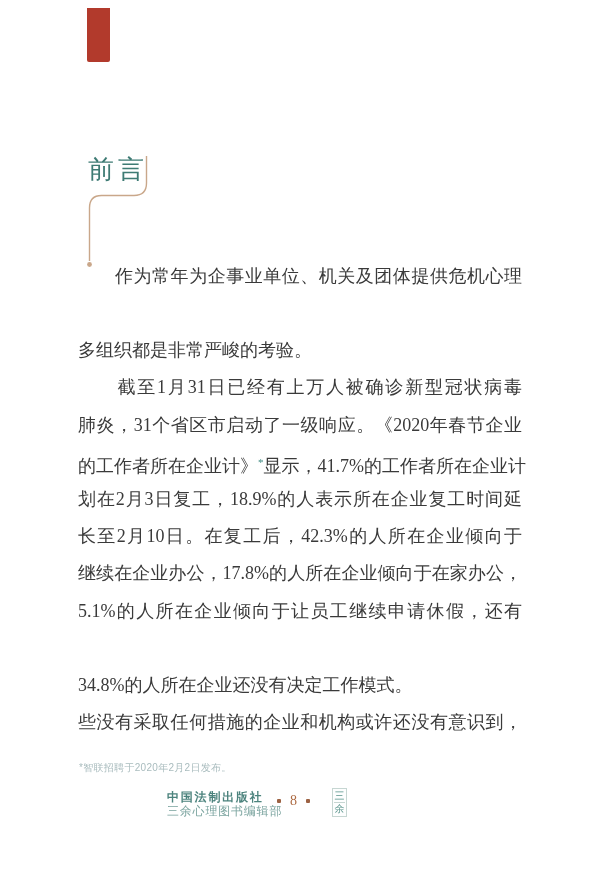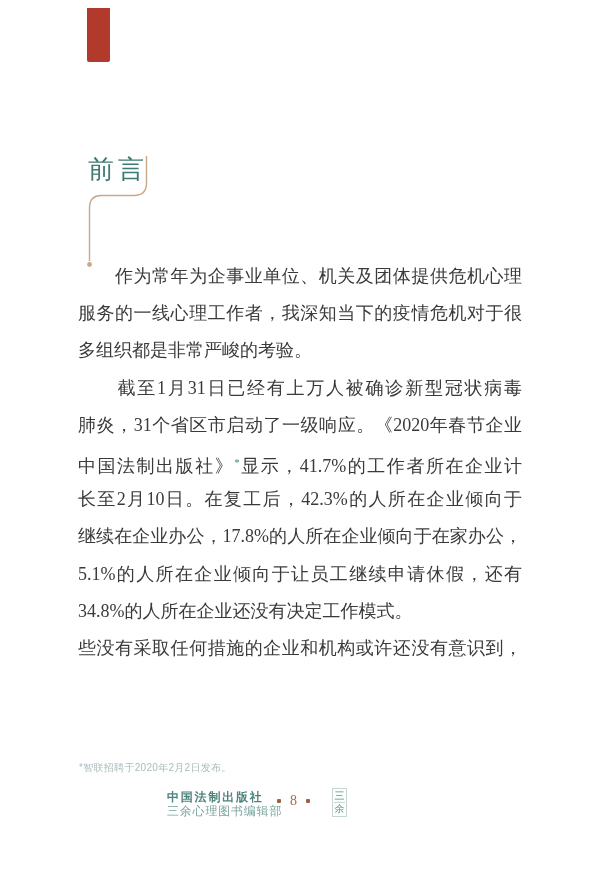--- a/index.html
+++ b/index.html
@@ -24,21 +24,21 @@
   }
   .curve-svg{ position:absolute; left:0; top:0; pointer-events:none; }
   .body-text{
     position:absolute; left:78px; top:258px; width:444px;
     color:var(--ink); font-size:18px;
   }
   .body-text .line{
     line-height:37.2px; text-align:justify; text-align-last:justify;
     height:37.2px; overflow:visible; white-space:nowrap;
   }
-  .body-text .line.last{ text-align-last:left; }
+  .body-text .line.last{ text-align-last:left;margin-top:37px; }
   .fn-marker{
     color:var(--teal-accent); font-size:11px; vertical-align:6px;
   }
   .footnote{
     position:absolute; left:79px; top:761px; font-size:10px;
     color:var(--footnote); font-family:"Liberation Sans","DejaVu Sans",sans-serif;
     letter-spacing:0.3px;
   }
   .footer{ position:absolute; left:0; top:786px; width:600px; height:36px; }
   .publisher{
@@ -80,25 +80,25 @@
 
   <div class="heading">前言</div>
 
   <svg class="curve-svg" width="600" height="869" viewBox="0 0 600 869">
     <path d="M 146.5 156 L 146.5 183 Q 146.5 195.5 134 195.5 L 101.5 195.5 Q 89.5 195.5 89.5 208 L 89.5 261" fill="none" stroke="#c9a78a" stroke-width="1.4"></path>
     <circle cx="89.5" cy="264.5" r="2.4" fill="#c9a78a"></circle>
   </svg>
 
   <div class="body-text">
       <div class="line"><span>　　作为常年为企事业单位、机关及团体提供危机心理</span></div>
-      <div class="line"><span>服务的一线心理工作者，我深知当下的疫情危机对于很</span></div>
       <div class="line last"><span>多组织都是非常严峻的考验。</span></div>
       <div class="line"><span>　　截至1月31日已经有上万人被确诊新型冠状病毒</span></div>
       <div class="line"><span>肺炎，31个省区市启动了一级响应。《2020年春节企业</span></div>
-      <div class="line"><span>中国法制出版社》</span><span class="fn-marker">*</span><span>显示，41.7%的工作者所在企业计</span></div>
+      <div class="line"><span>的工作者所在企业计》</span><span class="fn-marker">*</span><span>显示，41.7%的工作者所在企业计</span></div>
+      <div class="line"><span>划在2月3日复工，18.9%的人表示所在企业复工时间延</span></div>
       <div class="line"><span>长至2月10日。在复工后，42.3%的人所在企业倾向于</span></div>
       <div class="line"><span>继续在企业办公，17.8%的人所在企业倾向于在家办公，</span></div>
       <div class="line"><span>5.1%的人所在企业倾向于让员工继续申请休假，还有</span></div>
       <div class="line last"><span>34.8%的人所在企业还没有决定工作模式。</span></div>
       <div class="line"><span>些没有采取任何措施的企业和机构或许还没有意识到，</span></div>
     </div>
 
   <div class="footnote">*智联招聘于2020年2月2日发布。</div>
 
   <div class="footer">

